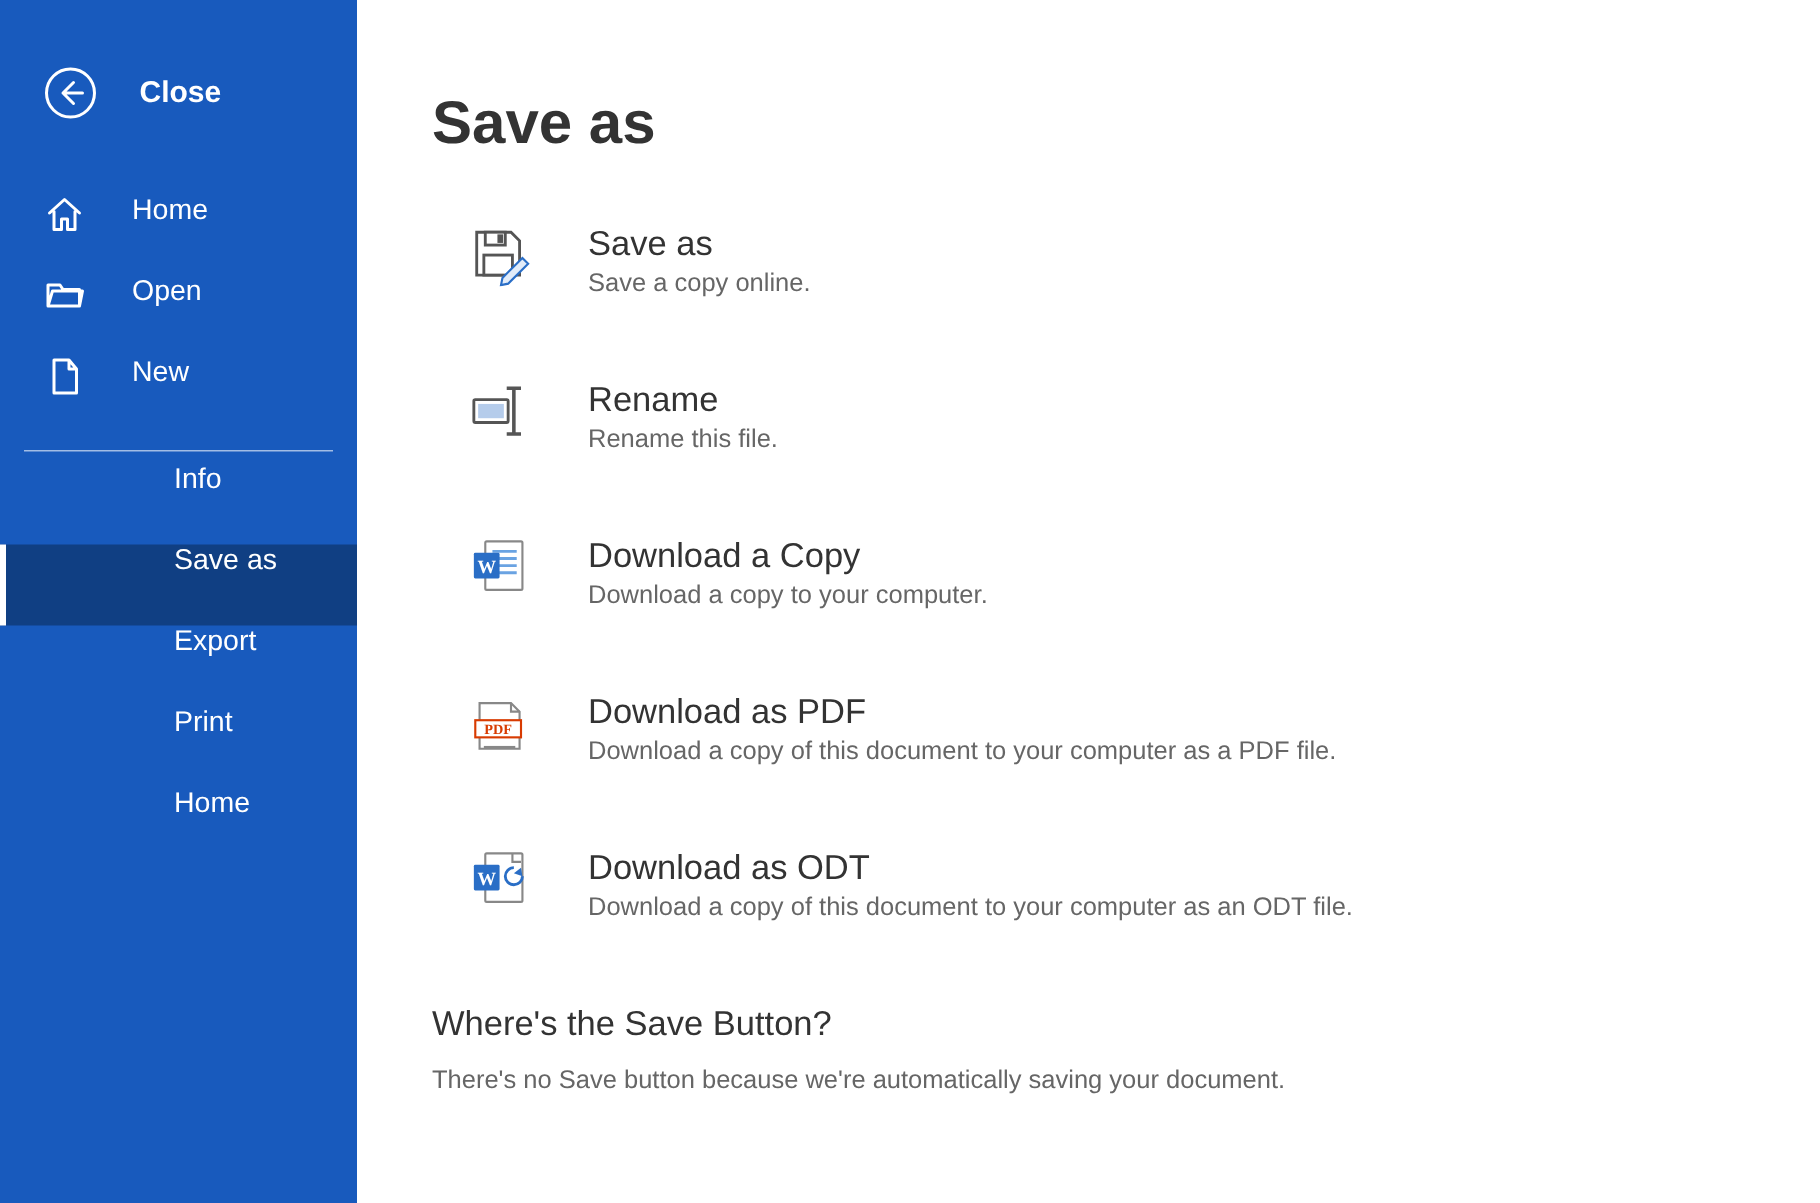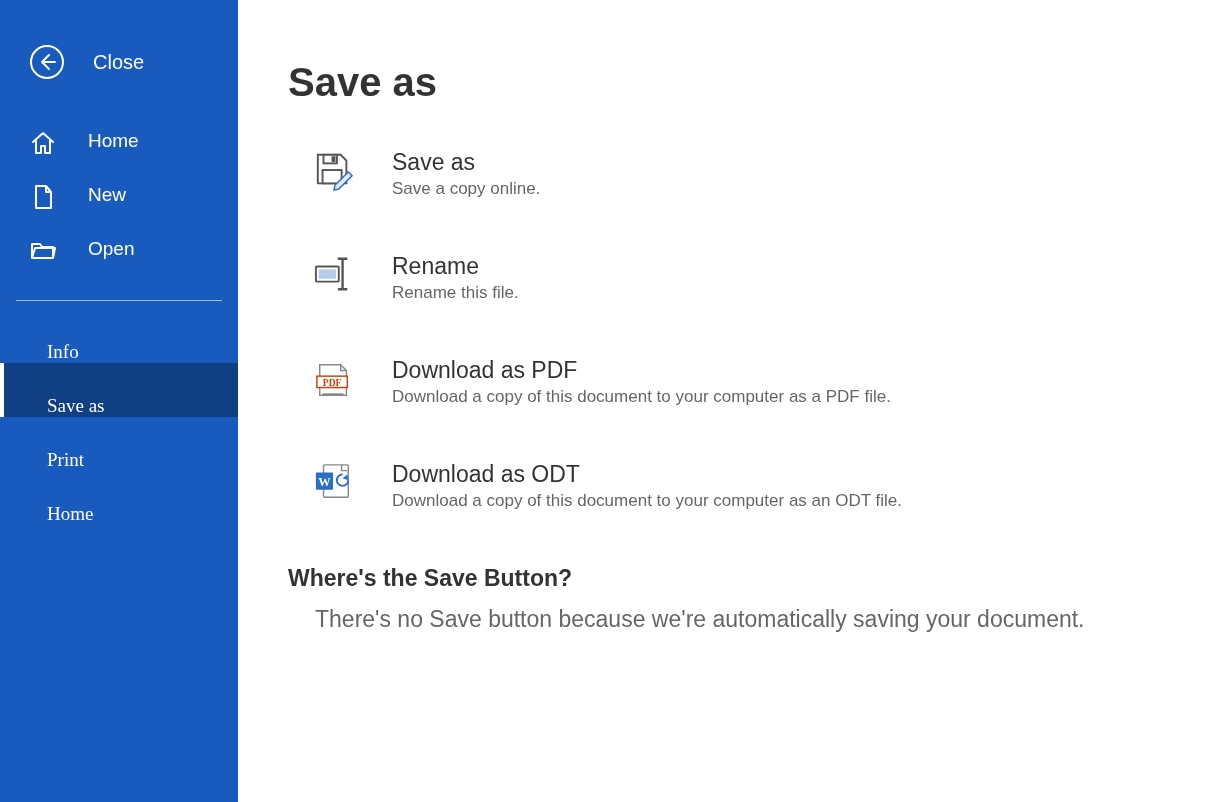--- a/index.html
+++ b/index.html
@@ -25,42 +25,41 @@
       cursor:pointer;
       margin-bottom:44px;
     }
     .close-row .back-circle {
       width:34px; height:34px;
       border:2px solid #fff; border-radius:50%;
       display:flex; align-items:center; justify-content:center;
       margin-right:29px;
     }
     .close-row .back-circle svg { width:18px; height:18px; }
-    .close-row .lbl { font-size:20px; font-weight:400; }
+    .close-row .lbl { font-size:20px; font-weight:700; }
     .nav-item {
       display:flex; 
       height:54px; padding-left:30px;
       cursor:pointer;
     }
     .nav-item .icon-slot {
       width:26px; height:26px; margin-right:32px;
       display:flex; align-items:center; justify-content:center;
     }
     .nav-item .icon-slot svg { width:26px; height:26px; stroke:#fff; fill:none; }
     .nav-item .lbl { font-size:19px; font-weight:400; white-space:nowrap; }
     .sep {
       border-top:1px solid rgba(255,255,255,.6);
       margin:8px 16px 8px 16px;
     }
     .nav-sub {
-      display:flex; align-items:flex-end;
-      height:54px; padding-left:47px;
+      display:flex; align-items:flex-start;
+      height:54px; padding-left:116px;
       cursor:pointer;
       position:relative;
-      font-family:Liberation Serif, serif;
     }
     .nav-sub.active {
       background:#103f83;
     }
     .nav-sub.active::before {
       content:"";
       position:absolute; left:0; top:0; bottom:0; width:4px;
       background:#fff;
     }
     .nav-sub .lbl { font-size:19px; font-weight:400; white-space:nowrap; }
@@ -90,26 +89,26 @@
     .option .text-block { flex:1; }
     .opt-title {
       font-size:23px; font-weight:400; color:#333;
       margin-bottom:3px;
     }
     .opt-desc {
       font-size:17px; color:#666;
     }
     .footer-section { margin-top:40px; }
     .footer-title {
-      font-size:23px; font-weight:700; color:#333;
+      font-size:23px; font-weight:400; color:#333;
       margin-bottom:14px;
       margin-top:24px;
     }
     .footer-text {
-      font-size:23px; color:#666;margin-left:27px;
+      font-size:17px; color:#666;
     }
   </style>
 </head>
 <body>
 
 <svg width="0" height="0" style="position:absolute">
   <defs>
     <g id="ic-home">
         <path d="M3 12 L13 3 L23 12 M6 11 V23 H11 V16 H15 V23 H20 V11" stroke-width="2" stroke-linecap="round" stroke-linejoin="round" fill="none"></path>
       </g>
@@ -178,43 +177,46 @@
       <span class="icon-slot">
           <svg viewBox="0 0 26 26">
             <use href="#ic-home"></use>
           </svg>
         </span>
       <span class="lbl">Home</span>
     </div>
     <div class="nav-item">
       <span class="icon-slot">
           <svg viewBox="0 0 26 26">
-            <use href="#ic-document"></use>
-          </svg>
-        </span>
-      <span class="lbl">New</span>
+            <use href="#ic-folder-open"></use>
+          </svg>
+        </span>
+      <span class="lbl">Open</span>
     </div>
     <div class="nav-item">
       <span class="icon-slot">
           <svg viewBox="0 0 26 26">
-            <use href="#ic-folder-open"></use>
-          </svg>
-        </span>
-      <span class="lbl">Open</span>
+            <use href="#ic-document"></use>
+          </svg>
+        </span>
+      <span class="lbl">New</span>
     </div>
 
     <div class="sep"></div>
 
     <div class="nav-sub">
       <span class="lbl">Info</span>
     </div>
     <div class="nav-sub active">
       <span class="lbl">Save as</span>
     </div>
     <div class="nav-sub">
+      <span class="lbl">Export</span>
+    </div>
+    <div class="nav-sub">
       <span class="lbl">Print</span>
     </div>
     <div class="nav-sub">
       <span class="lbl">Home</span>
     </div>
   </div>
 
   <div class="main">
 
     <h1 class="page-title">Save as</h1>
@@ -236,20 +238,31 @@
           <svg viewBox="0 0 42 42">
             <use href="#ic-rename"></use>
           </svg>
         </span>
       <div class="text-block">
         <div class="opt-title">Rename</div>
         <div class="opt-desc">Rename this file.</div>
       </div>
     </div>
 
+    <div class="option">
+      <span class="icon-block">
+          <svg viewBox="0 0 42 42">
+            <use href="#ic-word-doc"></use>
+          </svg>
+        </span>
+      <div class="text-block">
+        <div class="opt-title">Download a Copy</div>
+        <div class="opt-desc">Download a copy to your computer.</div>
+      </div>
+    </div>
 
     <div class="option">
       <span class="icon-block">
           <svg viewBox="0 0 42 42">
             <use href="#ic-pdf"></use>
           </svg>
         </span>
       <div class="text-block">
         <div class="opt-title">Download as PDF</div>
         <div class="opt-desc">Download a copy of this document to your computer as a PDF file.</div>

